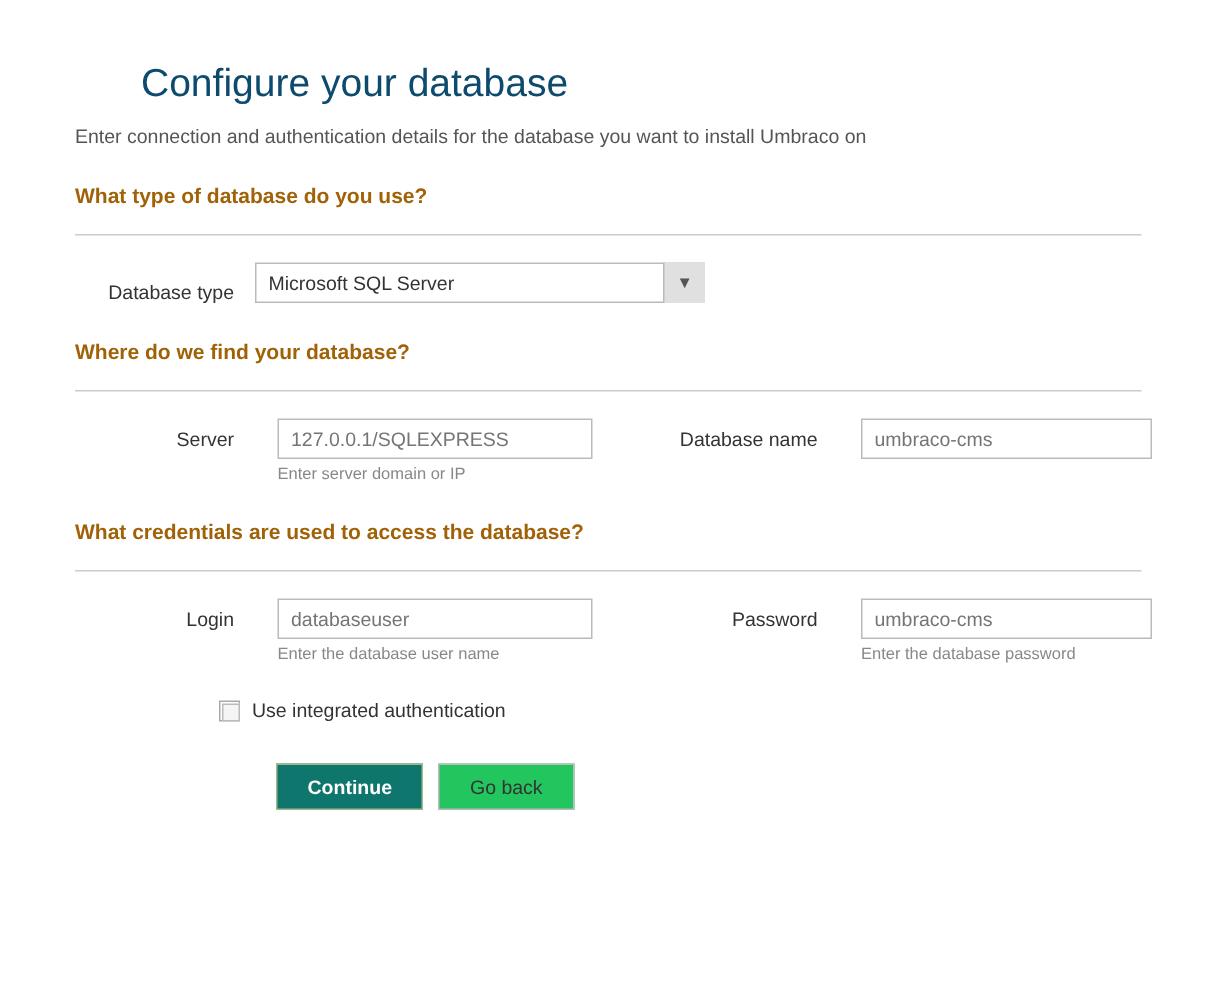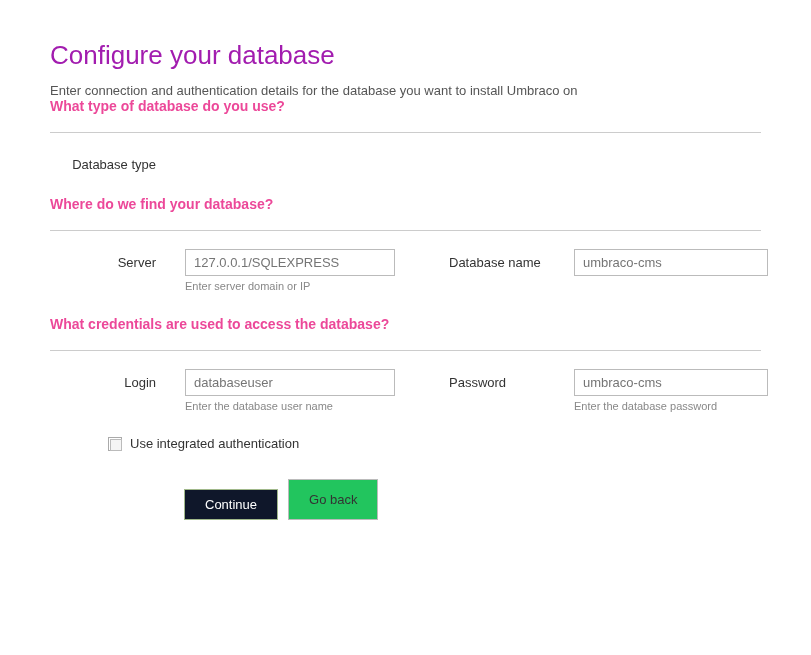--- a/index.html
+++ b/index.html
@@ -13,39 +13,41 @@
       background: #fff;
       color: #333;
       width: 811px;
       min-height: 655px;
       padding: 40px 50px;
     }
 
     h1 {
       font-size: 26px;
       font-weight: 300;
-      color: #a21caf;
+      color: #0c4a6e;
       margin-bottom: 12px;
+      margin-left: 44px;
     }
 
     .subtitle {
       font-size: 13px;
       color: #555;
+      margin-bottom: 24px;
     }
 
     .section-divider {
       border: none;
       border-top: 1px solid #ccc;
       margin: 0 0 18px 0;
     }
 
     .section-header {
       font-size: 14px;
       font-weight: bold;
-      color: #ec4899;
+      color: #a16207;
       margin-bottom: 18px;
     }
 
     .form-section {
       margin-bottom: 24px;
     }
 
     .form-group {
       display: flex;
       align-items: flex-end;
@@ -56,21 +58,21 @@
       min-width: 120px;
       text-align: right;
       padding-right: 14px;
       padding-top: 6px;
       font-size: 13px;
       color: #333;
     }
 
     .field-label-right {
       min-width: 110px;
-      text-align: left;
+      text-align: right;
       padding-right: 14px;
       padding-top: 6px;
       font-size: 13px;
       color: #333;
     }
 
     .field-wrapper {
       display: flex;
       flex-direction: column;
       margin-left: 15px;
@@ -128,21 +130,21 @@
       padding: 5px 8px;
       font-size: 13px;
       color: #aaa;
       width: 194px;
     }
 
     .checkbox-row {
       display: flex;
       align-items: center;
       gap: 8px;
-      margin-left: 58px;
+      margin-left: 96px;
       margin-bottom: 28px;
     }
 
     .checkbox-row input[type="checkbox"] {
       width: 14px;
       height: 14px;
       border: 1px solid #aaa;
       background: #fff;
       appearance: none;
       -webkit-appearance: none;
@@ -168,28 +170,27 @@
       color: #333;
     }
 
     .button-row {
       display: flex;
       gap: 10px;
       margin-left: 134px;
     }
 
     .btn-continue {
-      background: #0f172a;
+      background: #0f766e;
       border: 1px solid #a0b88a;
       color: #fff;
       padding: 7px 20px;
       font-size: 13px;
       cursor: pointer;
-      font-weight: normal;
-      margin-top: 10px;
+      font-weight: bold;
     }
 
     .btn-goback {
       background: #22c55e;
       border: 1px solid #bbb;
       color: #333;
       padding: 7px 20px;
       font-size: 13px;
       cursor: pointer;
     }
@@ -216,20 +217,29 @@
 
 <h1>Configure your database</h1>
 <p class="subtitle">Enter connection and authentication details for the database you want to install Umbraco on</p>
 
 <div class="form-section">
   <div class="section-header">What type of database do you use?</div>
   <hr class="section-divider">
 
   <div class="form-group">
     <span class="field-label">Database type</span>
+    <div class="db-type-select-wrapper">
+      <select class="db-type-select">
+        <option>Microsoft SQL Server</option>
+        <option>MySQL</option>
+        <option>SQLite</option>
+        <option>SQL CE</option>
+      </select>
+      <div class="select-arrow">▼</div>
+    </div>
   </div>
 </div>
 
 <div class="form-section">
   <div class="section-header">Where do we find your database?</div>
   <hr class="section-divider">
 
   <div class="two-col">
 
     <div class="col-server">

